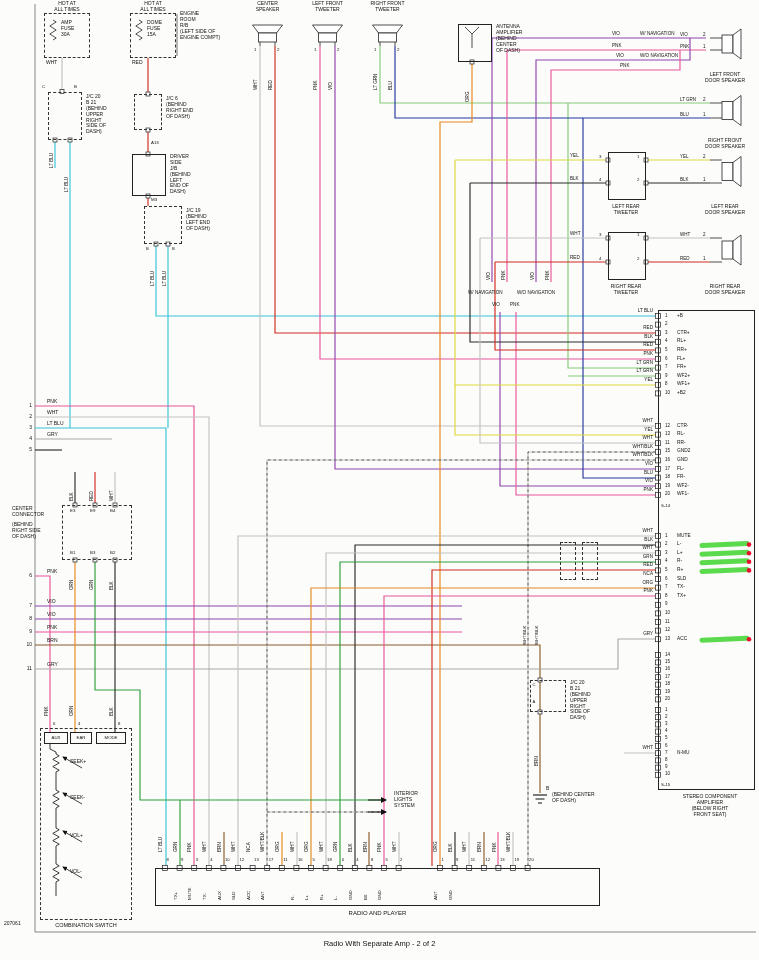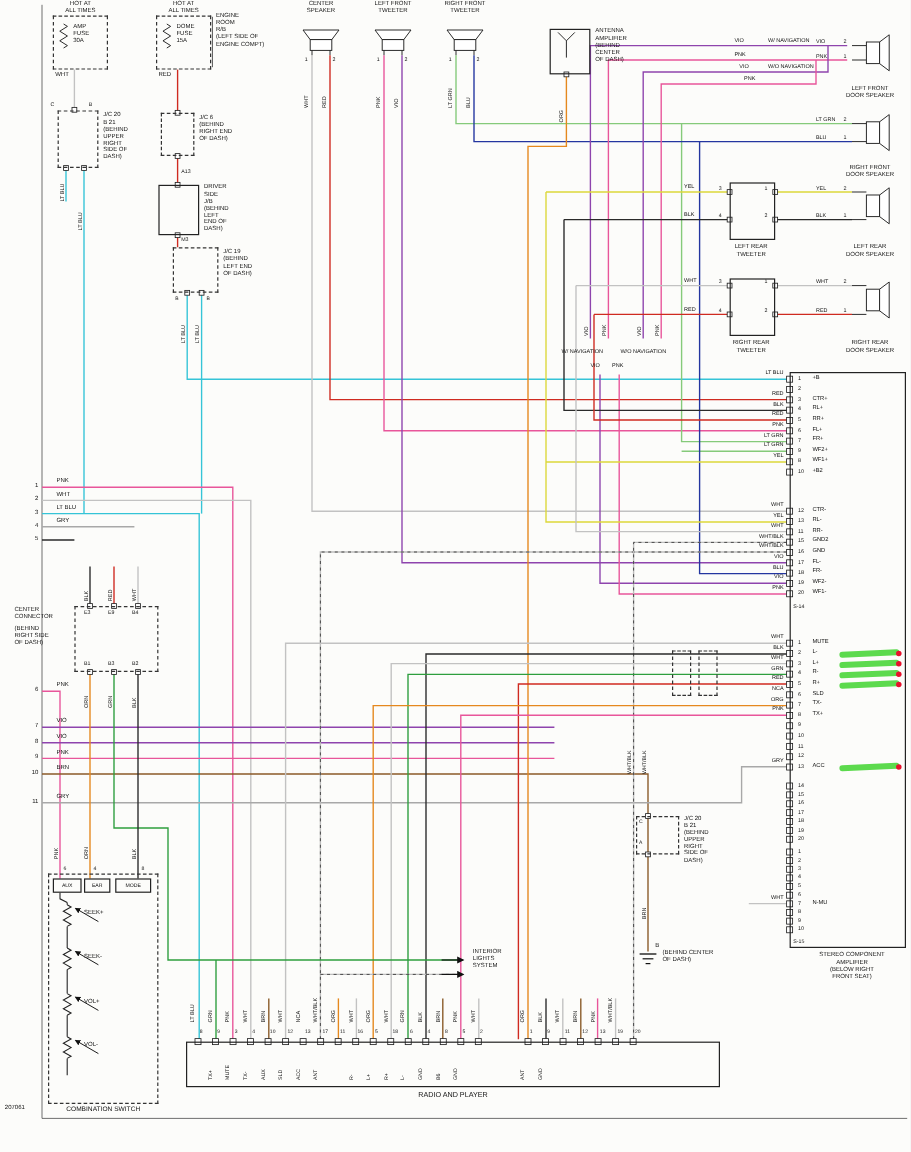--- a/index.html
+++ b/index.html
@@ -259,20 +259,21 @@
       <rect x="525.1" y="865.5" width="5" height="5" fill="#fff" stroke="#222" stroke-width="0.7"></rect>
       <polyline points="368,800 386,800" fill="none" stroke="#111" stroke-width="1" marker-end="url(#ah)"></polyline>
       <polyline points="368,812 386,812" fill="none" stroke="#111" stroke-width="1" marker-end="url(#ah)"></polyline>
       <polyline points="533,795 547,795" fill="none" stroke="#111" stroke-width="1.1"></polyline>
       <polyline points="535.5,799 544.5,799" fill="none" stroke="#111" stroke-width="1"></polyline>
       <polyline points="538,803 542,803" fill="none" stroke="#111" stroke-width="1"></polyline>
       <rect x="538" y="678" width="4" height="4" fill="#fff" stroke="#222" stroke-width="0.7"></rect>
       <rect x="538" y="710" width="4" height="4" fill="#fff" stroke="#222" stroke-width="0.7"></rect>
     </svg>
   <div class="lb" id="page-code" style="left:4px;top:921px;font-size:5px">207061</div>
+  <div class="lb" id="caption" style="left:0;top:940px;width:759px;text-align:center;font-size:7.5px">Radio With Separate Amp - 2 of 2</div>
 <div class="lb" style="left: 40px; top: 1px; width: 54px; text-align: center;">HOT AT
 ALL TIMES</div>
     <div class="bx dash" style="left: 44px; top: 13px; width: 46px; height: 45px;"></div>
     <div class="lb" style="left: 61px; top: 20px;">AMP
 FUSE
 30A</div>
     <div class="lb" style="left: 46px; top: 60px;">WHT</div>
     <div class="lb" style="left: 126px; top: 1px; width: 54px; text-align: center;">HOT AT
 ALL TIMES</div>
     <div class="bx dash" style="left: 130px; top: 13px; width: 46px; height: 45px;"></div>

